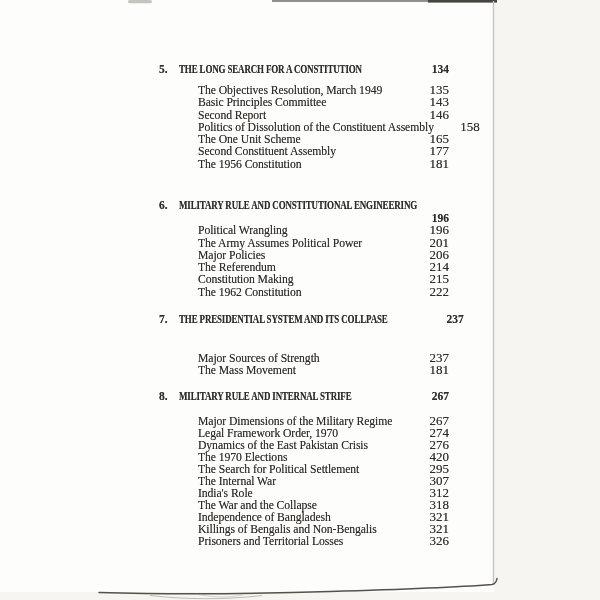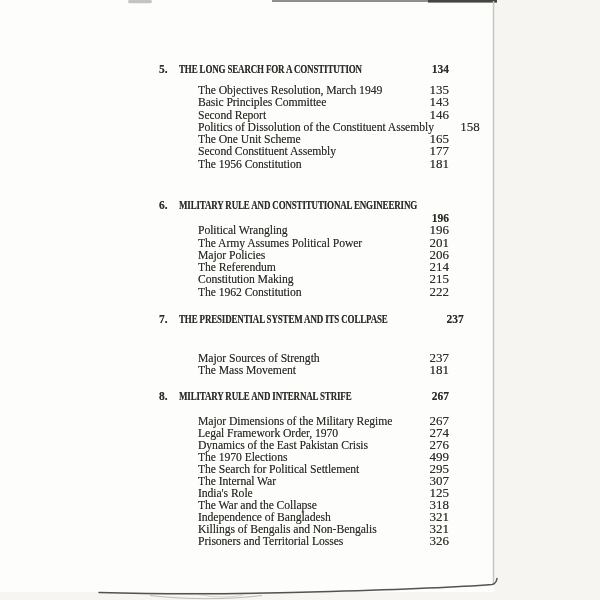--- a/index.html
+++ b/index.html
@@ -156,33 +156,33 @@
       <div class="item-row">
           <span class="item-label">Legal Framework Order, 1970</span>
           <span class="item-page">274</span>
         </div>
       <div class="item-row">
           <span class="item-label">Dynamics of the East Pakistan Crisis</span>
           <span class="item-page">276</span>
         </div>
       <div class="item-row">
           <span class="item-label">The 1970 Elections</span>
-          <span class="item-page">499</span>
+          <span class="item-page">420</span>
         </div>
       <div class="item-row">
           <span class="item-label">The Search for Political Settlement</span>
           <span class="item-page">295</span>
         </div>
       <div class="item-row">
           <span class="item-label">The Internal War</span>
           <span class="item-page">307</span>
         </div>
       <div class="item-row">
           <span class="item-label">India's Role</span>
-          <span class="item-page">125</span>
+          <span class="item-page">312</span>
         </div>
       <div class="item-row">
           <span class="item-label">The War and the Collapse</span>
           <span class="item-page">318</span>
         </div>
       <div class="item-row">
           <span class="item-label">Independence of Bangladesh</span>
           <span class="item-page">321</span>
         </div>
       <div class="item-row">

